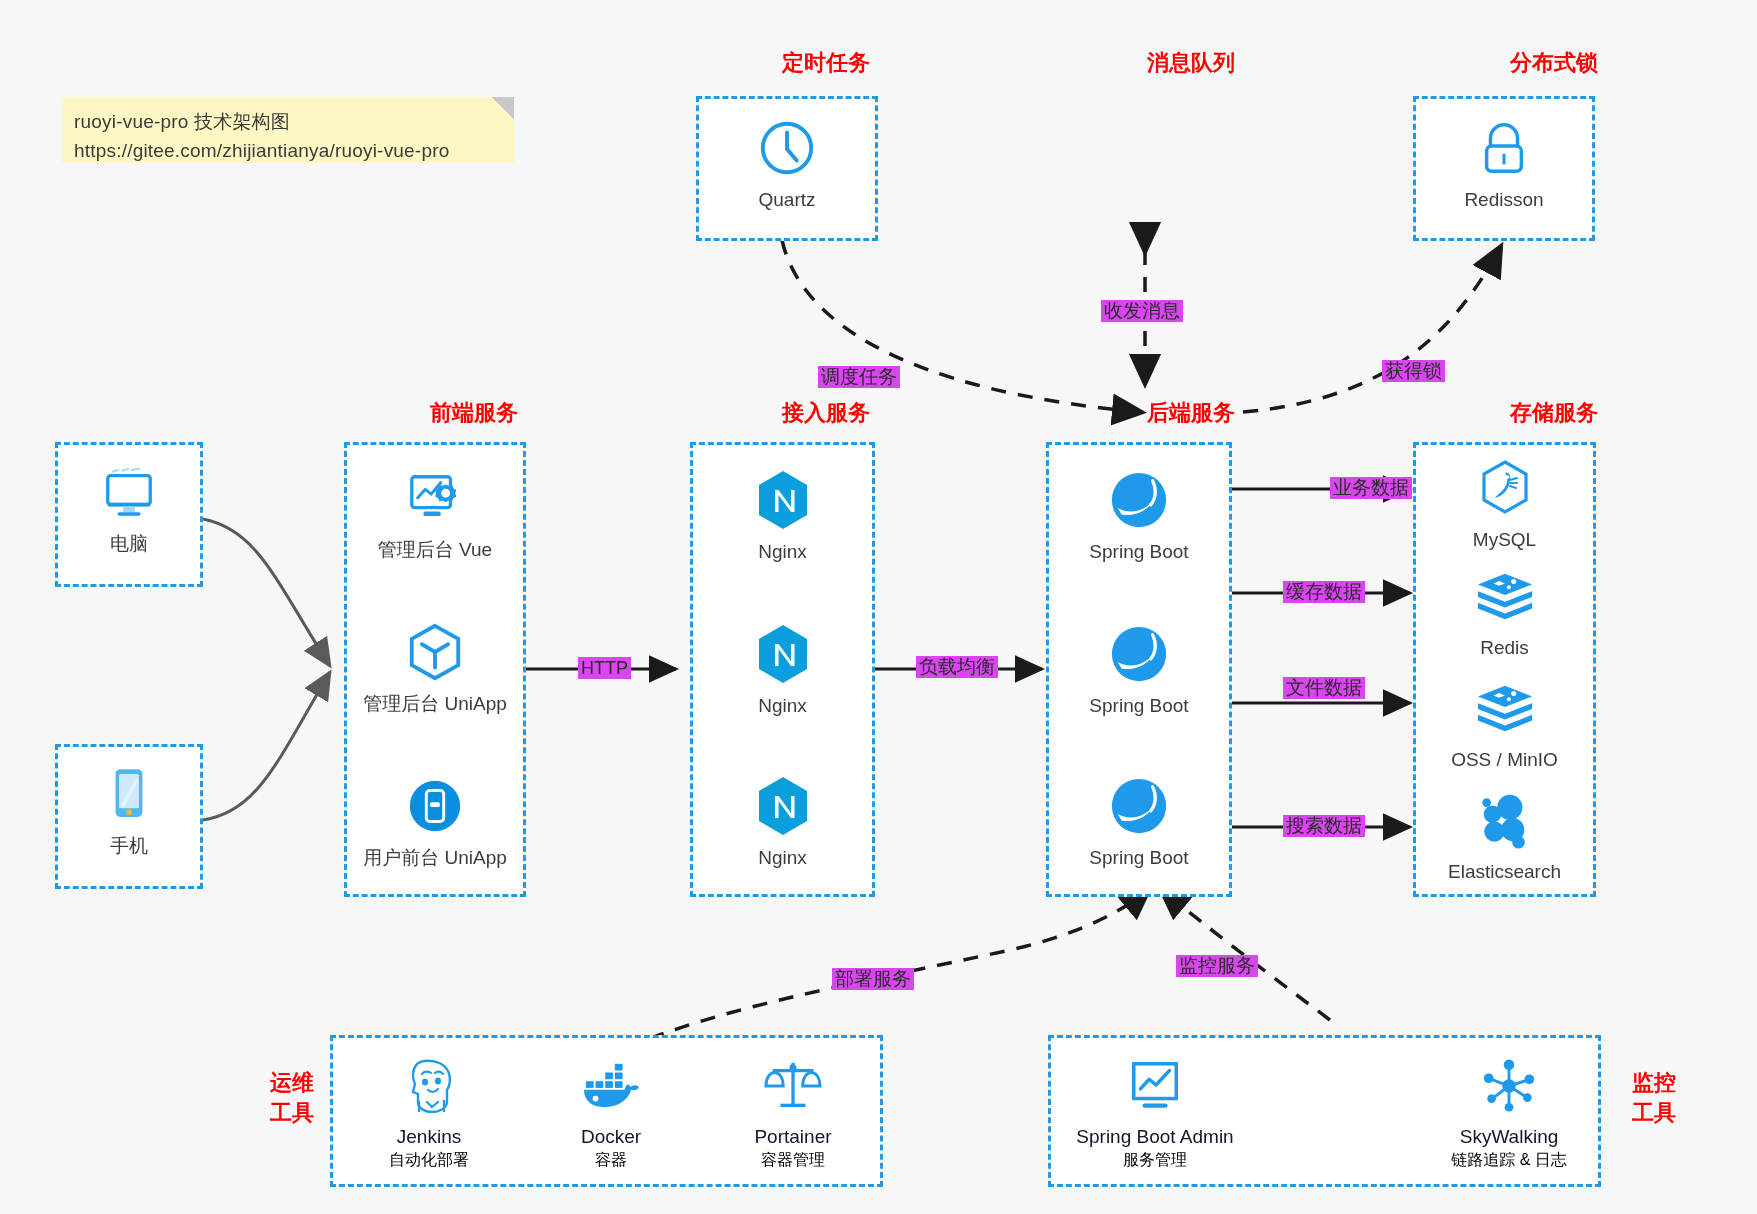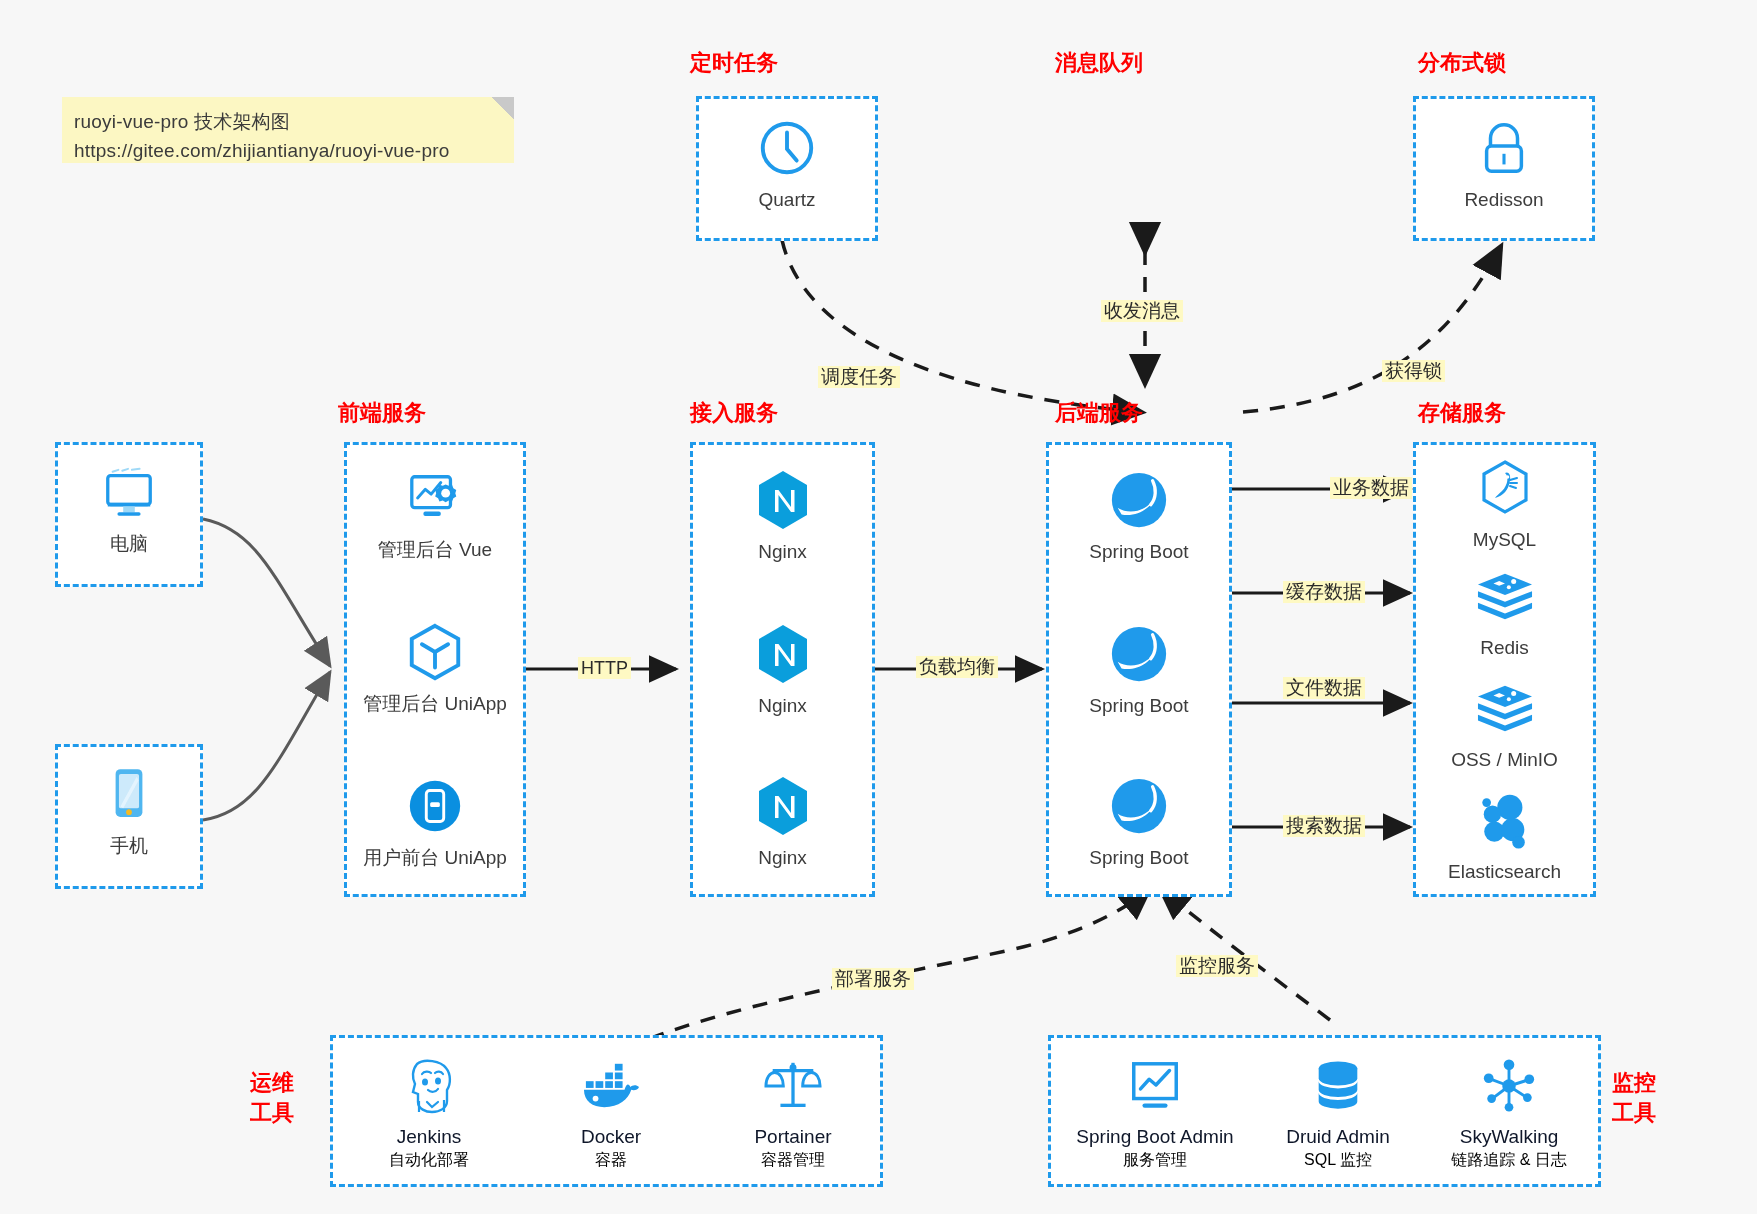--- a/index.html
+++ b/index.html
@@ -22,21 +22,21 @@
     letter-spacing:.2px;
   }
   .note .fold{
     position:absolute;right:0;top:0;width:22px;height:22px;
     background:linear-gradient(225deg,#c9c9c9 0 50%,transparent 50.1%);
   }
 
   
   .gtitle{
     position:absolute;color:#ff0000;font-weight:bold;font-size:22px;
-    white-space:nowrap;text-align:left;
+    white-space:nowrap;text-align:right;
   }
   .gtitle.two{line-height:30px;}
 
   
   .dbox{
     position:absolute;
     border:3px dashed #1f9aeb;
     background:#ffffff;
     box-sizing:border-box;
   }
@@ -47,21 +47,21 @@
   .node .cap{
     color:#3c3c3c;font-size:19px;line-height:25px;margin-top:8px;white-space:nowrap;
   }
 
   .cell{position:absolute;text-align:center;}
   .cell .ic{height:64px;display:flex;align-items:center;justify-content:center;}
   .cell .cap{color:#0f172a;font-size:19px;line-height:26px;margin-top:6px;white-space:nowrap;}
 
   
   .elabel{
-    position:absolute;background:#fef9c3;color:#2b2b2b;font-size:18px;
+    position:absolute;background:#d946ef;color:#2b2b2b;font-size:18px;
     white-space:nowrap;padding:0 3px;line-height:22px;
   }
   .elabel.cn{font-size:19px;}
 </style>
 </head>
 <body>
 
 <div id="stage">
 
   <svg id="wires" viewBox="0 0 1757 1214">
@@ -384,32 +384,20 @@
     <div class="cell" style="left:4px;top:16px;width:200px;">
       <div class="ic">
         <svg width="60" height="56" viewBox="0 0 62 58">
           <rect x="9" y="6" width="44" height="36" fill="none" stroke="#1f9aeb" stroke-width="3.6"></rect>
           <path d="M16 32 L25 22 L32 28 L46 13" fill="none" stroke="#1f9aeb" stroke-width="3.6" stroke-linecap="round" stroke-linejoin="round"></path>
           <rect x="18" y="47" width="26" height="4.6" rx="2.3" fill="#1f9aeb"></rect>
         </svg>
       </div>
       <div class="cap">Spring Boot Admin</div>
       <div class="cap2">服务管理</div>
-    </div>
-    <div class="cell" style="left:204px;top:16px;width:166px;">
-      <div class="ic">
-        <svg width="56" height="58" viewBox="0 0 58 60">
-          <ellipse cx="29" cy="12" rx="20" ry="7.5" fill="#1f9aeb"></ellipse>
-          <path d="M9 12 L9 22 A20 7.5 0 0 0 49 22 L49 12 Z" fill="#1f9aeb"></path>
-          <path d="M9 25 L9 34 A20 7.5 0 0 0 49 34 L49 25 A20 7.5 0 0 1 9 25 Z" fill="#1f9aeb"></path>
-          <path d="M9 37 L9 46 A20 7.5 0 0 0 49 46 L49 37 A20 7.5 0 0 1 9 37 Z" fill="#1f9aeb"></path>
-        </svg>
-      </div>
-      <div class="cap">Druid Admin</div>
-      <div class="cap2">SQL 监控</div>
     </div>
     <div class="cell" style="left:368px;top:16px;width:180px;">
       <div class="ic">
         <svg width="58" height="58" viewBox="0 0 60 60">
           <g stroke="#1f9aeb" stroke-width="3">
             <line x1="30" y1="30" x2="30" y2="10"></line>
               <line x1="30" y1="30" x2="30" y2="50"></line>
             <line x1="30" y1="30" x2="11" y2="23"></line>
               <line x1="30" y1="30" x2="49" y2="24"></line>
             <line x1="30" y1="30" x2="14" y2="42"></line>

